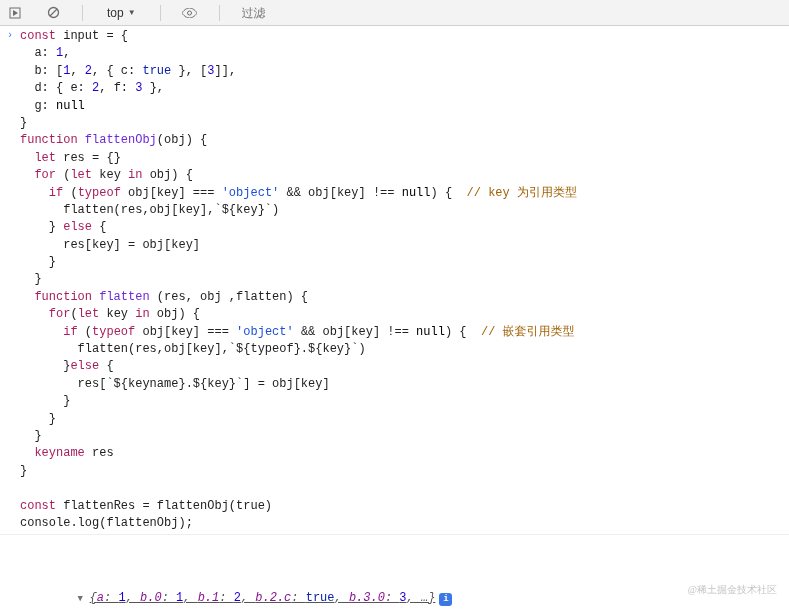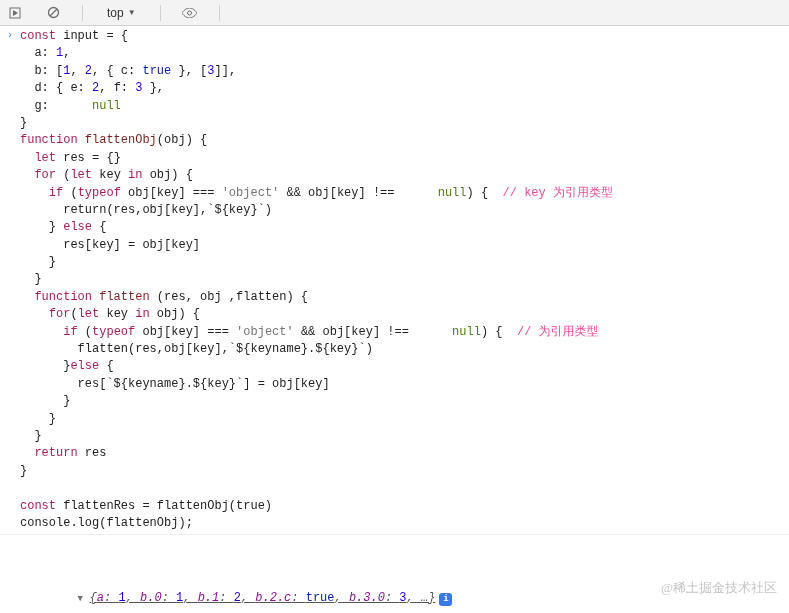--- a/index.html
+++ b/index.html
@@ -80,45 +80,45 @@
     user-select: none;
   }
   .code {
     white-space: pre;
     flex: 1;
     padding-right: 8px;
   }
   
   .kw { color: #a71d5d; }
   .num { color: #1c00cf; }
-  .str { color: #737373; margin-top: 28px; }
+  .str { color: #1d4ed8; margin-top: 28px; }
   .bool { color: #0d22aa; }
-  .nul { color: #4d7c0f; margin-left: 36px; }
-  .fn { color: #7f1d1d; }
+  .nul { color: #000000; }
+  .fn { color: #6d28d9; }
   .punc { color: #222; }
-  .comment { color: #ec4899; }
+  .comment { color: #a16207; }
   
   .obj-preview { color: #565656; font-style: italic; text-decoration: underline; }
   .obj-preview .k { color: #881391; font-style: italic; }
   .obj-preview .v { color: #1c00cf; font-style: normal;}
   .obj-preview .vt { color: #0d22aa; font-style: normal;}
   .disclosure { color: #727272; width:12px; display:inline-block; font-size:9px; }
   .info-badge {
     display:inline-flex; align-items:center; justify-content:center;
     width:13px; height:13px; border-radius:3px;
     background:#3b78e7; color:#fff; font-size:9px; font-weight:bold;
     margin-left:4px; font-style: normal;
   }
   .watermark {
     position: absolute;
     right: 12px;
     bottom: 16px;
     color: rgba(120,120,120,0.45);
     font-family: Liberation Serif, serif;
-    font-size: 13px;
+    font-size: 10px;
     pointer-events: none;
   }
 </style>
 </head>
 <body>
 
 <div class="toolbar">
   <div class="tb-btn">
     <svg width="12" height="12" viewBox="0 0 12 12">
         <rect x="1" y="1" width="10" height="10" fill="none" stroke="#6e6e6e" stroke-width="1"></rect>
@@ -137,51 +137,52 @@
     <span style="font-size:8px;color:#555;">▼</span>
   </div>
   <div class="tb-sep"></div>
   <div class="tb-btn">
     <svg width="15" height="10" viewBox="0 0 15 10">
         <path d="M7.5 0C3 0 0 5 0 5s3 5 7.5 5S15 5 15 5 12 0 7.5 0z" fill="none" stroke="#6e6e6e" stroke-width="1"></path>
         <circle cx="7.5" cy="5" r="2" fill="none" stroke="#6e6e6e" stroke-width="1"></circle>
       </svg>
   </div>
   <div class="tb-sep"></div>
+  <input class="tb-filter" placeholder="过滤" style="">
 </div>
 
 <div class="console-area">
 
   <div class="entry input">
     <div class="gutter" style="color:#367cf1;">›</div>
     <div class="code" id="code-block"><span class="kw">const</span><span class="punc"> input </span><span class="punc">= {</span>
 <span class="punc">  a</span><span class="punc">: </span><span class="num">1</span><span class="punc">,</span>
 <span class="punc">  b</span><span class="punc">: [</span><span class="num">1</span><span class="punc">, </span><span class="num">2</span><span class="punc">, { c: </span><span class="bool">true</span><span class="punc"> }, [</span><span class="num">3</span><span class="punc">]],</span>
 <span class="punc">  d</span><span class="punc">: { e: </span><span class="num">2</span><span class="punc">, f: </span><span class="num">3</span><span class="punc"> },</span>
 <span class="punc">  g</span><span class="punc">: </span><span class="nul">null</span>
 <span class="punc">}</span>
 <span class="kw">function</span><span class="punc"> </span><span class="fn">flattenObj</span><span class="punc">(obj) {</span>
 <span class="punc">  </span><span class="kw">let</span><span class="punc"> res = {}</span>
 <span class="punc">  </span><span class="kw">for</span><span class="punc"> (</span><span class="kw">let</span><span class="punc"> key </span><span class="kw">in</span><span class="punc"> obj) {</span>
 <span class="punc">    </span><span class="kw">if</span><span class="punc"> (</span><span class="kw">typeof</span><span class="punc"> obj[key] === </span><span class="str">'object'</span><span class="punc"> &amp;&amp; obj[key] !== </span><span class="nul">null</span><span class="punc">) {  </span><span class="comment">// key 为引用类型</span>
-<span class="punc">      return(res,obj[key],`${key}`)</span>
+<span class="punc">      flatten(res,obj[key],`${key}`)</span>
 <span class="punc">    } </span><span class="kw">else</span><span class="punc"> {</span>
 <span class="punc">      res[key] = obj[key]</span>
 <span class="punc">    }</span>
 <span class="punc">  }</span>
 <span class="punc">  </span><span class="kw">function</span><span class="punc"> </span><span class="fn">flatten</span><span class="punc"> (res, obj ,flatten) {</span>
 <span class="punc">    </span><span class="kw">for</span><span class="punc">(</span><span class="kw">let</span><span class="punc"> key </span><span class="kw">in</span><span class="punc"> obj) {</span>
-<span class="punc">      </span><span class="kw">if</span><span class="punc"> (</span><span class="kw">typeof</span><span class="punc"> obj[key] === </span><span class="str">'object'</span><span class="punc"> &amp;&amp; obj[key] !== </span><span class="nul">null</span><span class="punc">) {  </span><span class="comment">// 为引用类型</span>
-<span class="punc">        flatten(res,obj[key],`${keyname}.${key}`)</span>
+<span class="punc">      </span><span class="kw">if</span><span class="punc"> (</span><span class="kw">typeof</span><span class="punc"> obj[key] === </span><span class="str">'object'</span><span class="punc"> &amp;&amp; obj[key] !== </span><span class="nul">null</span><span class="punc">) {  </span><span class="comment">// 嵌套引用类型</span>
+<span class="punc">        flatten(res,obj[key],`${typeof}.${key}`)</span>
 <span class="punc">      }</span><span class="kw">else</span><span class="punc"> {</span>
 <span class="punc">        res[`${keyname}.${key}`] = obj[key]</span>
 <span class="punc">      }</span>
 <span class="punc">    }</span>
 <span class="punc">  }</span>
-<span class="punc">  </span><span class="kw">return</span><span class="punc"> res</span>
+<span class="punc">  </span><span class="kw">keyname</span><span class="punc"> res</span>
 <span class="punc">}</span>
 <span class="punc"></span>
 <span class="kw">const</span><span class="punc"> flattenRes = flattenObj(true)</span>
 <span class="punc">console.log(flattenObj);</span></div>
   </div>
 
   <div class="entry output">
     <div class="gutter"></div>
     <div class="code">
       <div>

